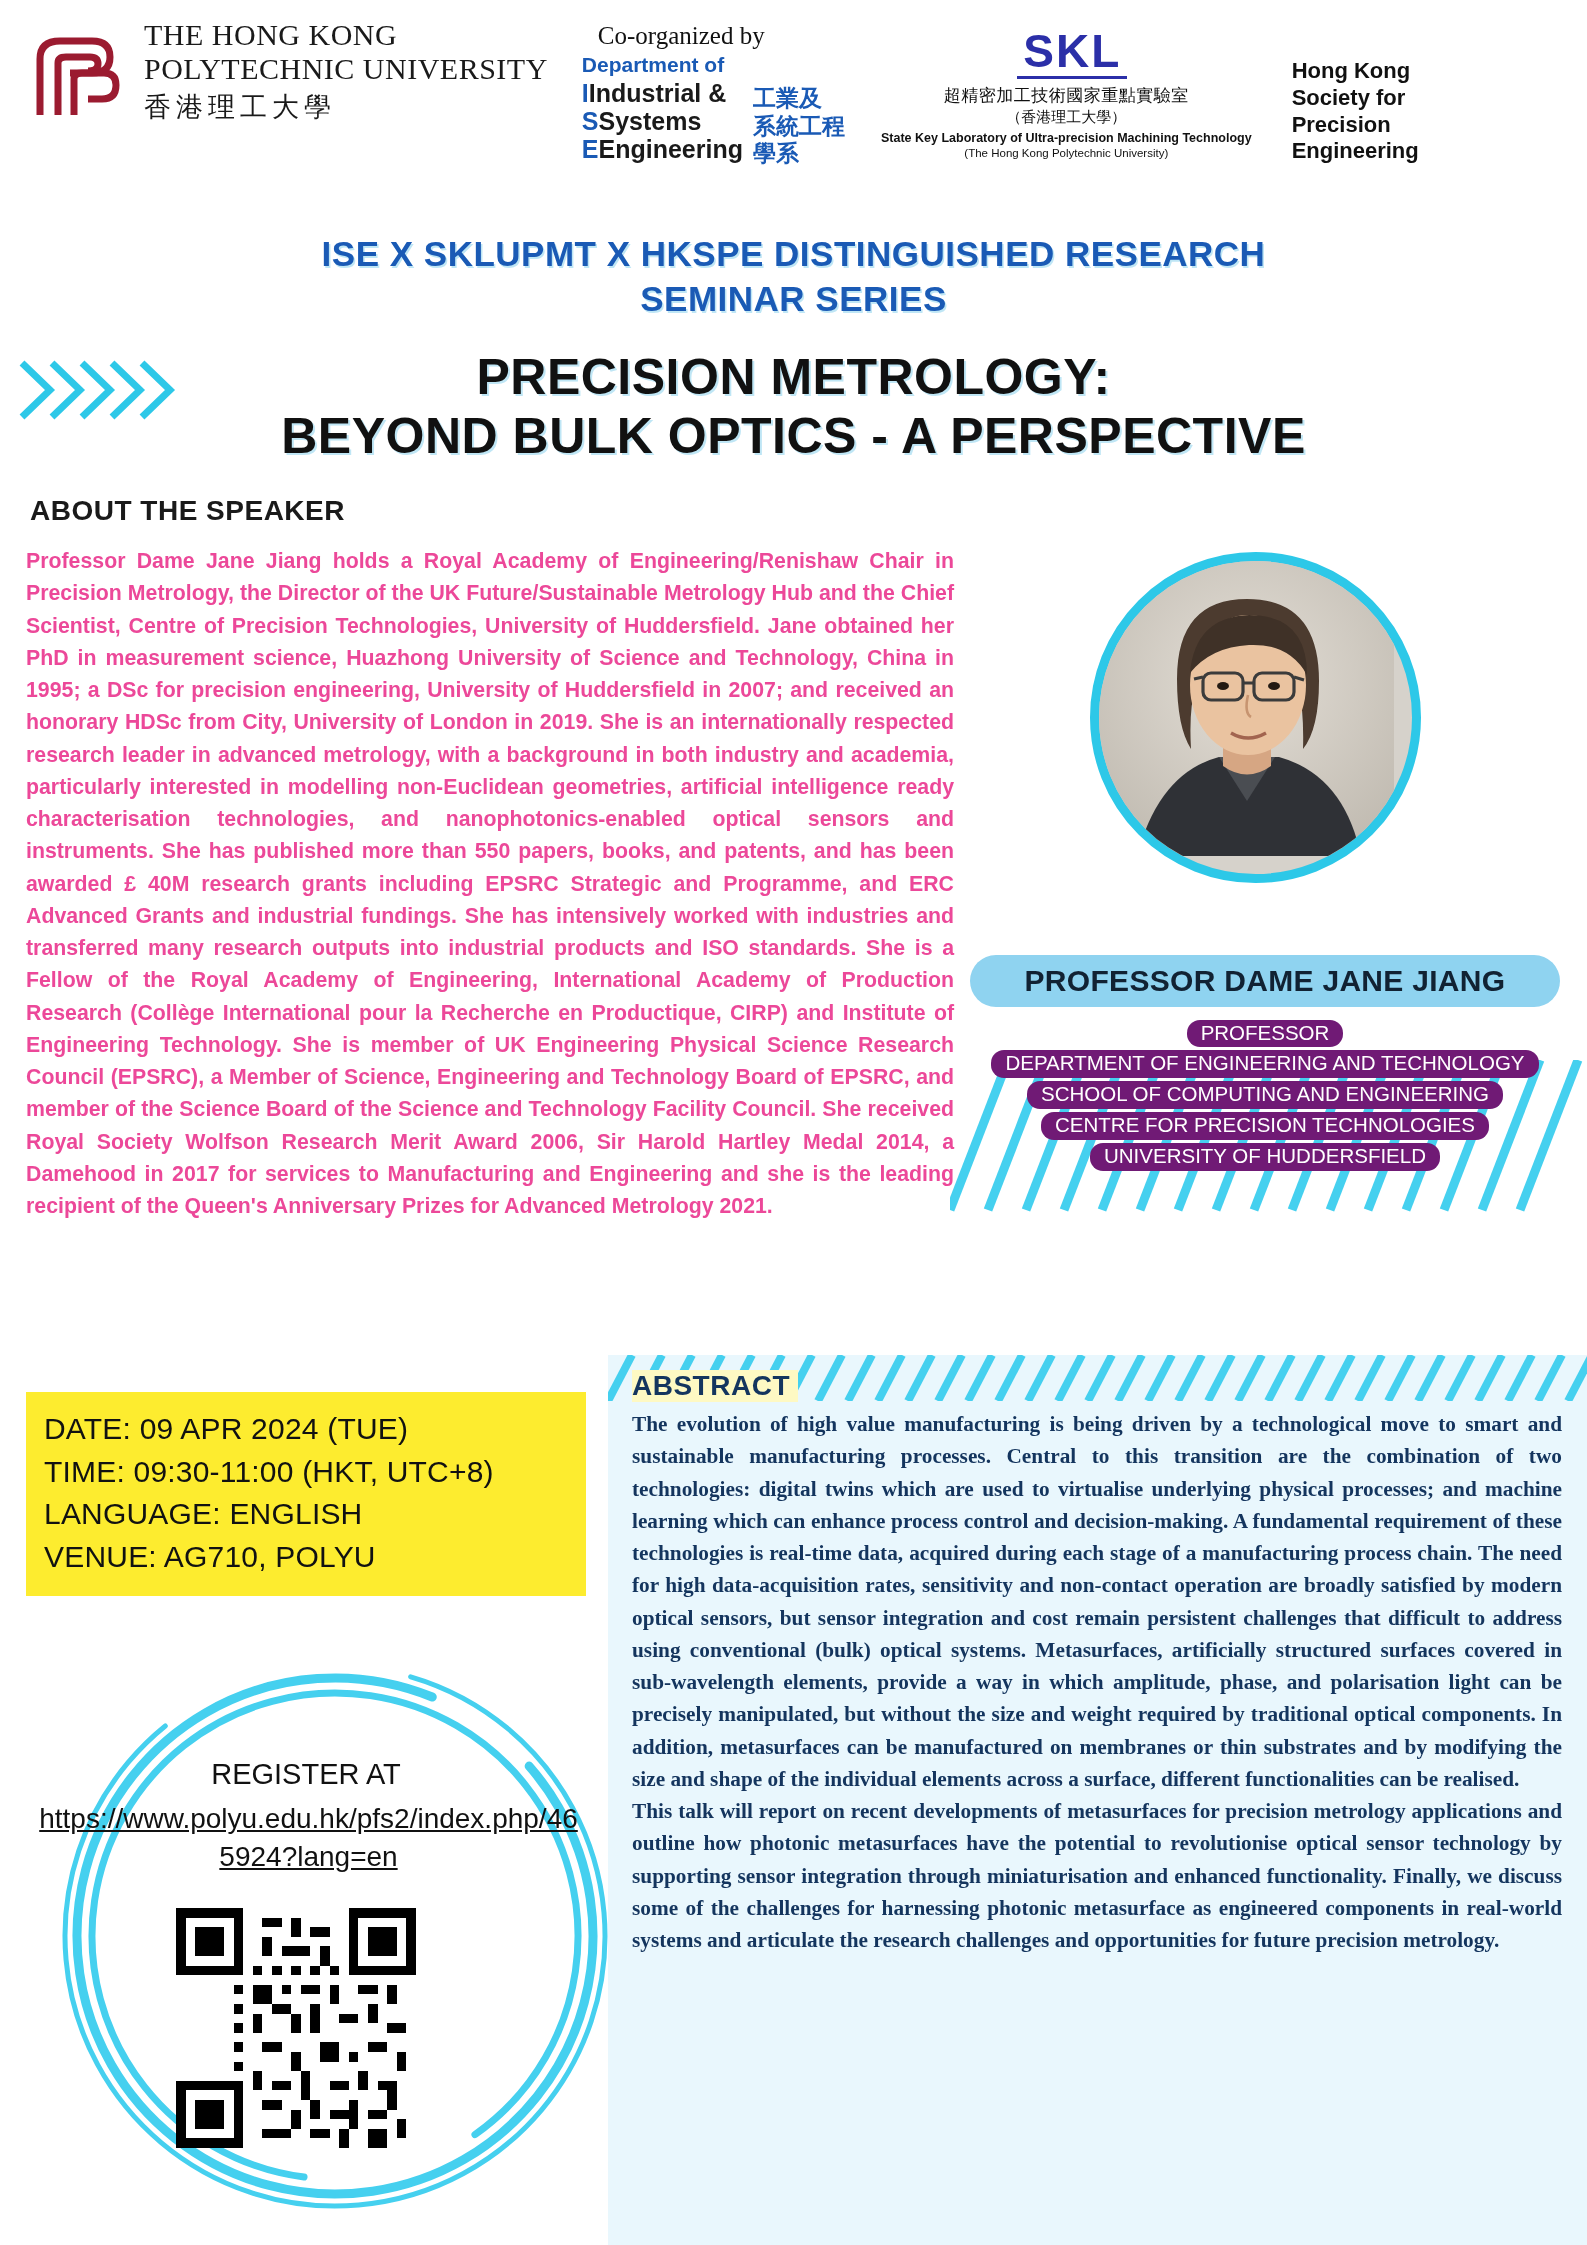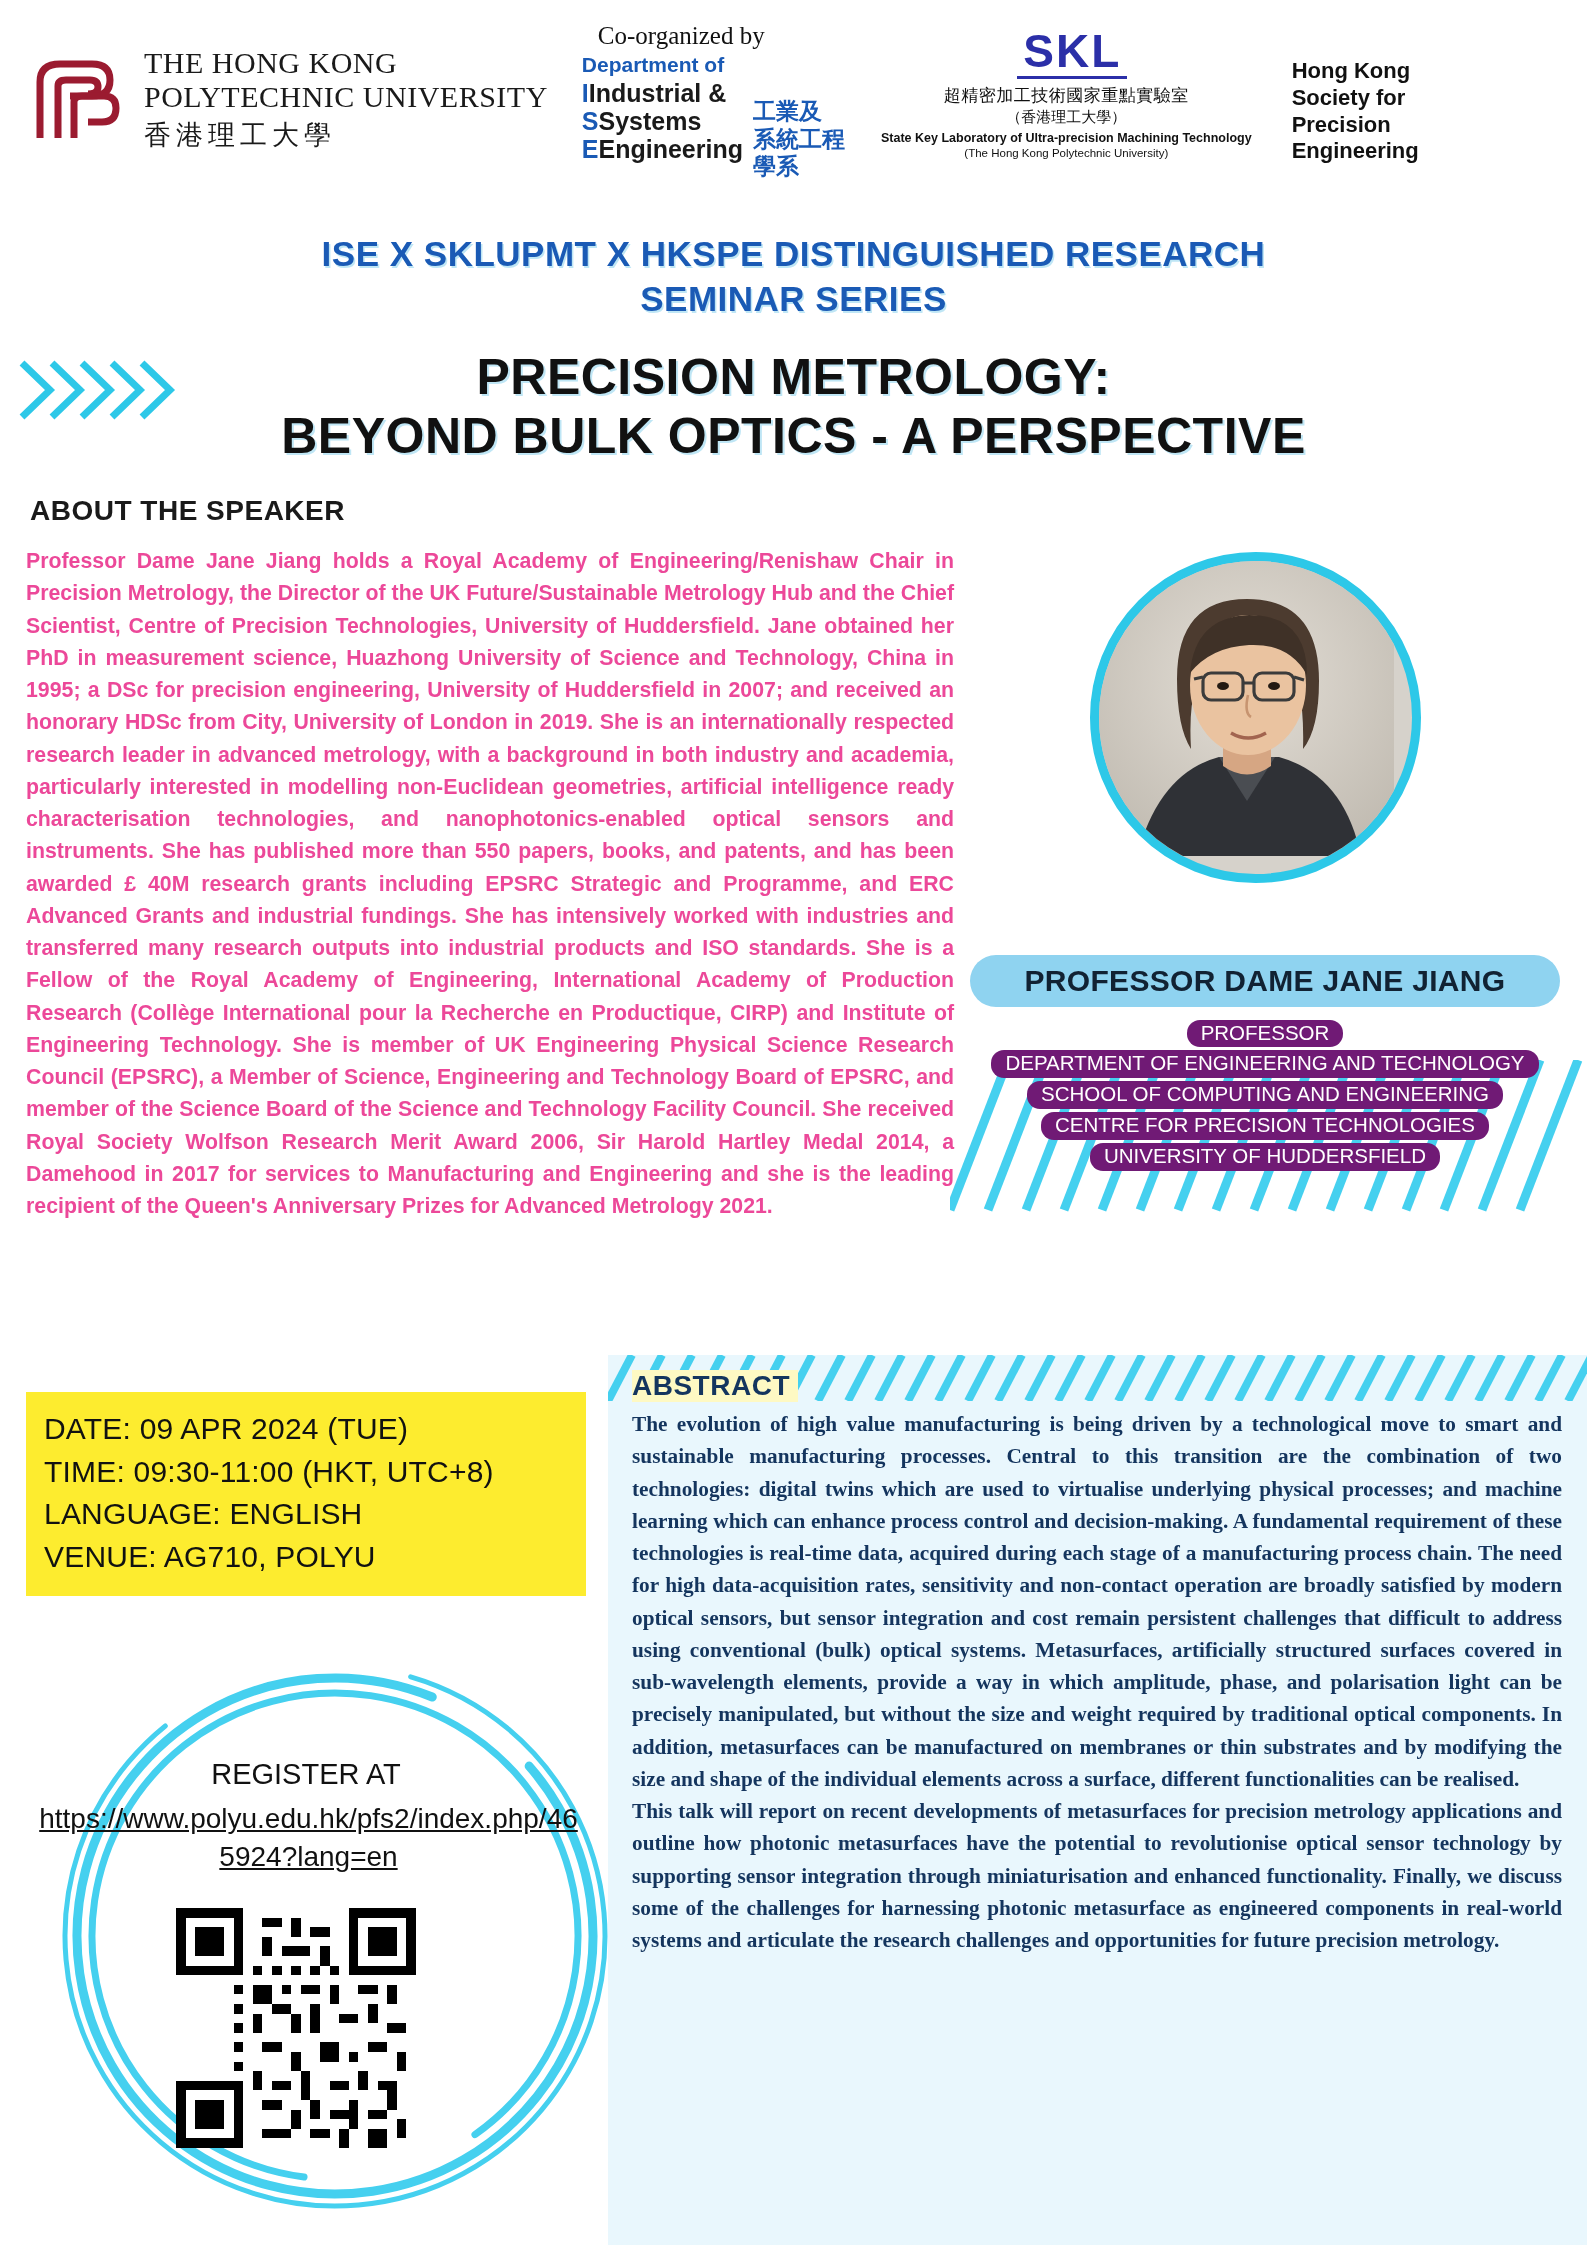--- a/index.html
+++ b/index.html
@@ -18,23 +18,22 @@
   
   .header {
     position: absolute;
     top: 18px; left: 0; right: 0;
     height: 160px;
     display: flex;
     align-items: flex-start;
   }
   .logo-polyu {
     display: flex;
-    align-items: center;
+    align-items: flex-end;
     margin-left: 30px;
-    margin-top: 28px;
   }
   .polyu-mark {
     width: 96px; height: 96px;
     position: relative;
     margin-right: 18px;
   }
   .polyu-mark svg { display: block; }
   .polyu-text {
     font-family: "Liberation Serif", serif;
     color: #1a1a1a;
@@ -84,21 +83,21 @@
     white-space: nowrap;
   }
   .ise-cap { color: #1a5ab5; }
   .ise-cn {
     font-family: "DejaVu Sans", sans-serif;
     font-size: 23px;
     font-weight: bold;
     color: #1a5ab5;
     line-height: 1.2;
     margin-left: 10px;
-    margin-top: 19px;
+    margin-top: 6px;
     white-space: nowrap;
   }
 
   .skl {
     margin-left: 36px;
     margin-top: 10px;
     text-align: center;
   }
   .skl-logo {
     font-family: "Liberation Sans", sans-serif;

